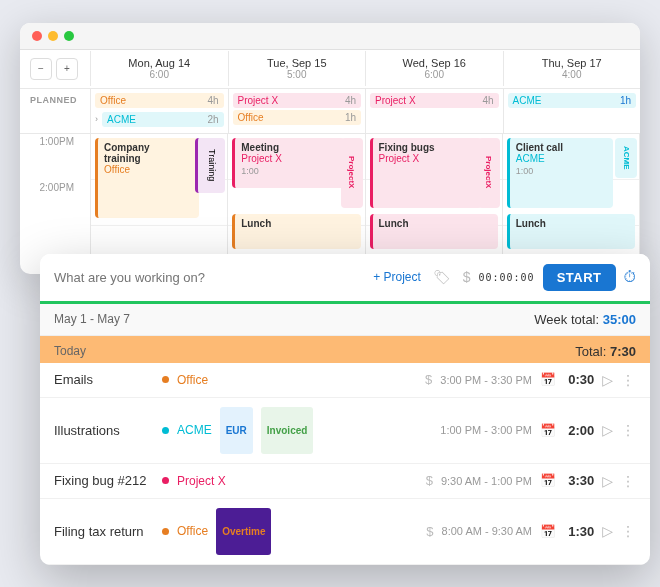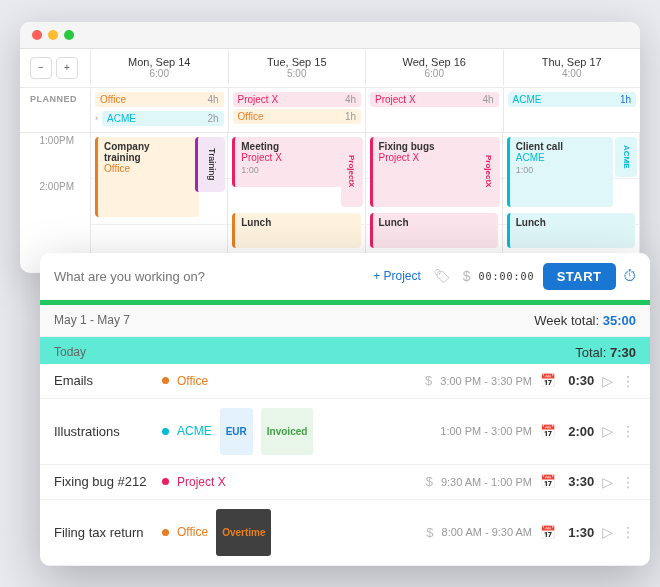--- a/index.html
+++ b/index.html
@@ -226,21 +226,21 @@
       margin-left: 20px;
       margin-right: -10px;
     }
 
     
     .timer-bar {
       display: flex;
       align-items: center;
       padding: 10px 14px;
       gap: 8px;
-      border-bottom: 5px solid #22c55e;
+      border-bottom: 3px solid #22c55e;
       background: #fff;
       justify-content: center;
     }
 
     .timer-input {
       flex: 1;
       border: none;
       outline: none;
       font-size: 13px;
       color: #ccc;
@@ -316,21 +316,21 @@
       color: #1976d2;
     }
 
     
     .day-group-header {
       display: flex;
       justify-content: space-between;
       align-items: center;
       padding: 8px 14px 4px;
       font-size: 12px;
-      background: #5eead4;
+      background: #fdba74;
       text-align: right;
     }
 
     .day-group-label { color: #666; font-weight: 500; }
     .day-group-total { color: #333; font-size: 13px; }
     .day-total-val { font-weight: 700; }
 
     
     .time-entry {
       display: flex;
@@ -365,21 +365,21 @@
 
     .entry-badge {
       border-radius: 3px;
       padding: 18px 6px;
       font-size: 10px;
       font-weight: 600;
     }
 
     .badge-eur { background: #e3f2fd; color: #1976d2; }
     .badge-invoiced { background: #e8f5e9; color: #43a047; }
-    .badge-overtime { background: #404040; color: #e67e22; }
+    .badge-overtime { background: #4c1d95; color: #e67e22; }
 
     .entry-spacer { flex: 1; }
 
     .entry-dollar { color: #bbb; font-size: 13px; }
     .entry-time-range { font-size: 11px; color: #999; white-space: nowrap; }
     .entry-calendar-icon { color: #bbb; font-size: 13px; }
     .entry-duration { font-size: 13px; font-weight: 600; color: #333; min-width: 30px; text-align: right; }
     .entry-play-btn { color: #bbb; font-size: 14px; cursor: pointer; }
     .entry-more-btn { color: #bbb; font-size: 14px; cursor: pointer; letter-spacing: 1px; }
   </style>
@@ -394,21 +394,21 @@
       <div class="traffic-light minimize"></div>
       <div class="traffic-light maximize"></div>
     </div>
 
     <div class="calendar-header">
       <div class="cal-nav">
         <div class="cal-nav-btn">−</div>
         <div class="cal-nav-btn">+</div>
       </div>
       <div class="cal-day-col">
-        <div class="cal-day-name">Mon, Sep 14</div>
+        <div class="cal-day-name">Mon, Aug 14</div>
         <div class="cal-day-hours">6:00</div>
       </div>
       <div class="cal-day-col">
         <div class="cal-day-name">Tue, Sep 15</div>
         <div class="cal-day-hours">5:00</div>
       </div>
       <div class="cal-day-col">
         <div class="cal-day-name">Wed, Sep 16</div>
         <div class="cal-day-hours">6:00</div>
       </div>

